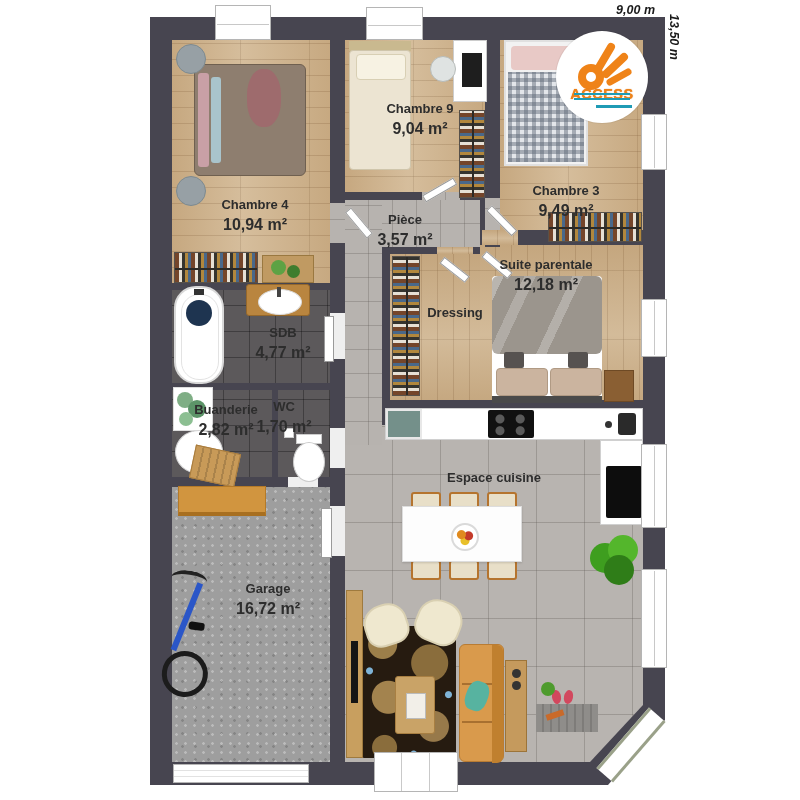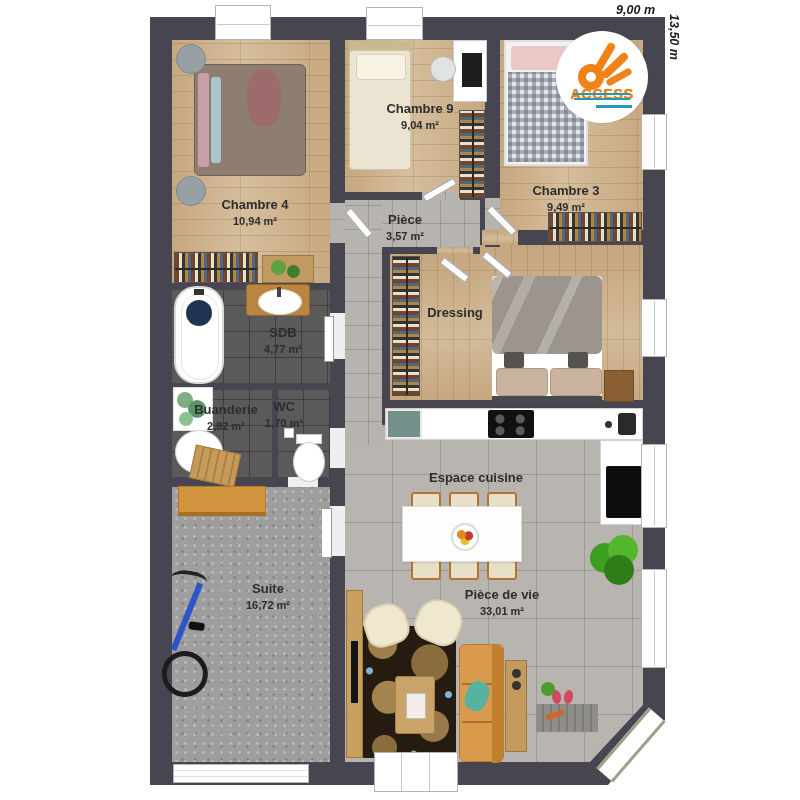--- a/index.html
+++ b/index.html
@@ -34,21 +34,21 @@
     background-size:9px 9px,13px 13px;background-position:0 0,4px 6px;}
   .thresh{position:absolute;z-index:6;}
   .leaf{position:absolute;background:#fff;border:1px solid #9a9a9a;z-index:12;}
   
   .window{position:absolute;background:#fff;border:1.5px solid #b5b5b5;z-index:40;box-sizing:border-box;}
   .win-h::after{content:"";position:absolute;left:1px;right:1px;top:55%;height:1px;background:#c8c8c8;}
   .win-v::after{content:"";position:absolute;top:1px;bottom:1px;left:50%;width:1px;background:#c8c8c8;}
   
   .room-label{position:absolute;transform:translateX(-50%);text-align:center;z-index:30;
     font-weight:bold;font-size:13px;color:#2d2d2d;line-height:1.4;white-space:nowrap;}
-  .room-label .area{font-size:11px;}
+  .room-label .area{font-size:16px;}
   .dim{position:absolute;z-index:50;font-style:italic;font-weight:bold;font-size:12.5px;color:#1a1a1a;}
   
   .furn{position:absolute;z-index:10;box-sizing:border-box;}
   .rack-h{background:repeating-linear-gradient(90deg,#74452a 0 4px,#e6e0d5 4px 7px,#35342f 7px 10px,#b1873d 10px 13px,#49688a 13px 16px);border:1px solid #57514a;}
   .rack-h::after{content:"";position:absolute;left:0;right:0;top:50%;height:2px;background:#2c2a26;}
   .rack-v{background:repeating-linear-gradient(0deg,#74452a 0 4px,#e6e0d5 4px 7px,#35342f 7px 10px,#b1873d 10px 13px,#49688a 13px 16px);border:1px solid #57514a;}
   .rack-v::after{content:"";position:absolute;top:0;bottom:0;left:50%;width:2px;background:#2c2a26;}
   .circle{border-radius:50%;}
   
   #logo{position:absolute;left:556px;top:31px;width:92px;height:92px;z-index:50;}
@@ -247,45 +247,45 @@
     <div class="area">9,04 m²</div>
   </div>
   <div class="room-label" style="left:566px;top:182px;">
     <div>Chambre 3</div>
     <div class="area">9,49 m²</div>
   </div>
   <div class="room-label" style="left:405px;top:211px;">
     <div>Pièce</div>
     <div class="area">3,57 m²</div>
   </div>
+  <div class="room-label" style="left:546px;top:256px;">
+    <div>Suite parentale</div>
+    <div class="area">12,18 m²</div>
+  </div>
   <div class="room-label" style="left:455px;top:304px;">
     <div>Dressing</div>
   </div>
   <div class="room-label" style="left:283px;top:324px;">
     <div>SDB</div>
     <div class="area">4,77 m²</div>
   </div>
   <div class="room-label" style="left:226px;top:401px;">
     <div>Buanderie</div>
     <div class="area">2,82 m²</div>
   </div>
   <div class="room-label" style="left:284px;top:398px;">
     <div>WC</div>
     <div class="area">1,70 m²</div>
   </div>
   <div class="room-label" style="left:268px;top:580px;">
-    <div>Suite</div>
+    <div>Garage</div>
     <div class="area">16,72 m²</div>
   </div>
-  <div class="room-label" style="left:476px;top:469px;text-align:right;">
+  <div class="room-label" style="left:494px;top:469px;text-align:right;">
     <div>Espace cuisine</div>
-  </div>
-  <div class="room-label" style="left:502px;top:586px;">
-    <div>Pièce de vie</div>
-    <div class="area">33,01 m²</div>
   </div>
 
   <div class="dim" style="left:570px;top:3px;width:85px;text-align:right;">9,00 m</div>
   <div class="dim" style="left:681px;top:14px;transform:rotate(90deg);transform-origin:left top;">13,50 m</div>
 
   <div id="logo">
     <div class="disc"></div>
     <svg width="92" height="92" viewBox="0 0 92 92" style="position:absolute;left:0;top:0;">
       <g stroke="#ef8318" stroke-linecap="round" fill="none">
         <circle cx="35" cy="46" r="9" stroke-width="8"></circle>

